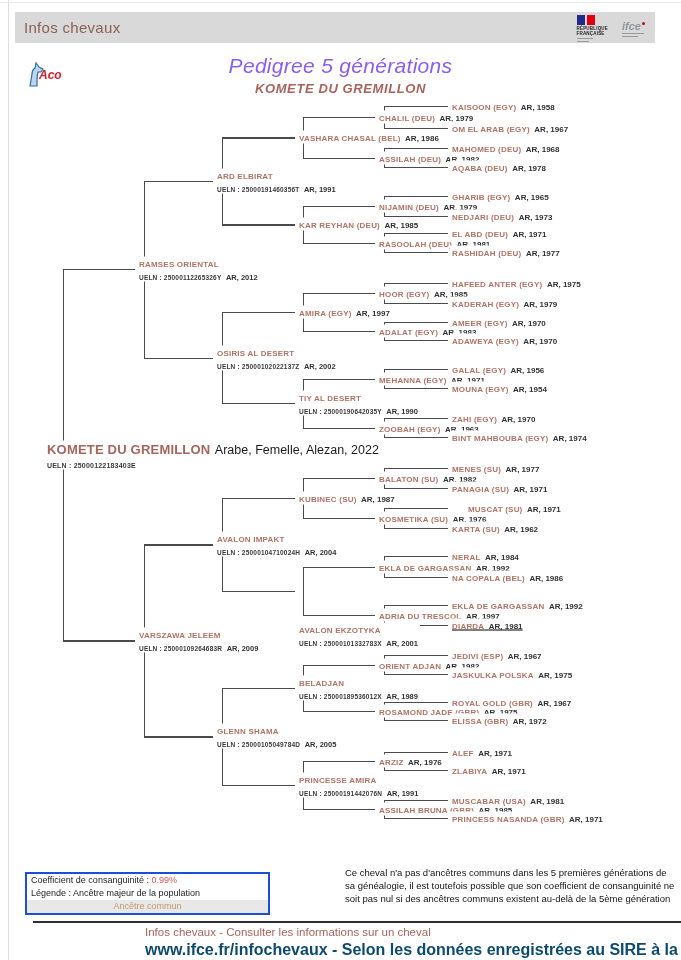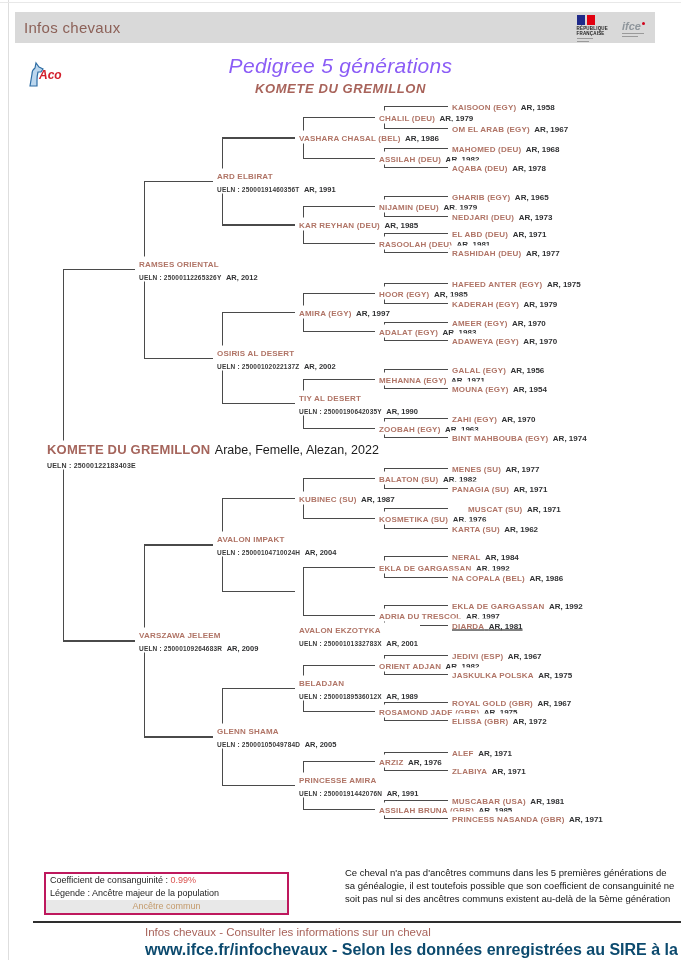--- a/index.html
+++ b/index.html
@@ -43,22 +43,22 @@
   .hmeta{color:#313234;font-size:8px;font-weight:700;}
   .ueln{color:#3a3a3a;font-size:6.5px;font-weight:700;letter-spacing:.2px;}
   .l2{line-height:9px;}
   .l2 .hmeta{font-size:7.5px;}
   .node.g0{line-height:15px;}
   .node.g0 .hname{font-size:13px;letter-spacing:.2px;color:#a5655c;}
   .node.g0 .hdetails{font-size:12.5px;color:#1c1c1c;font-weight:400;}
   .node.g0 .ueln{font-size:7px;}
 
   
-  .legend-box{position:absolute;left:25px;top:872px;width:241px;border:2px solid #be185d;
-              background:#fff;font-size:9px;color:#1f1f1f;z-index:3;margin-left:19px;}
+  .legend-box{position:absolute;left:25px;top:872px;width:241px;border:2px solid #1d4ed8;
+              background:#fff;font-size:9px;color:#1f1f1f;z-index:3;}
   .legend-row{padding:1px 4px;line-height:11px;}
   .red{color:#d9534f;}
   .common-row{background:#e8e8e8;text-align:center;color:#c39a6b;padding:1px 4px;line-height:11px;}
 
   
   .note{position:absolute;left:345px;top:866px;width:332px;font-size:9.5px;line-height:13px;
         color:#141414;z-index:3;}
 
   
   .footer-rule{position:absolute;left:33px;top:921px;width:648px;height:2px;background:#2e2e2e;}

